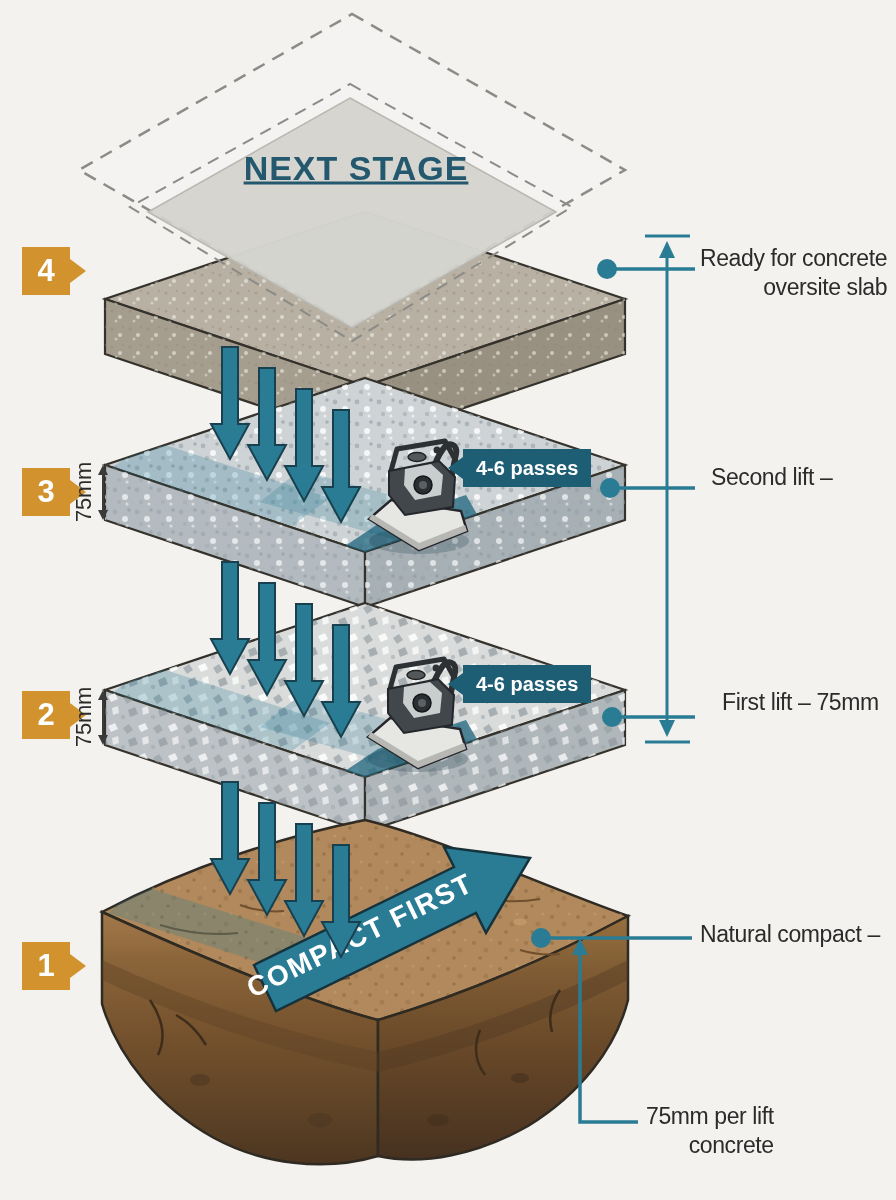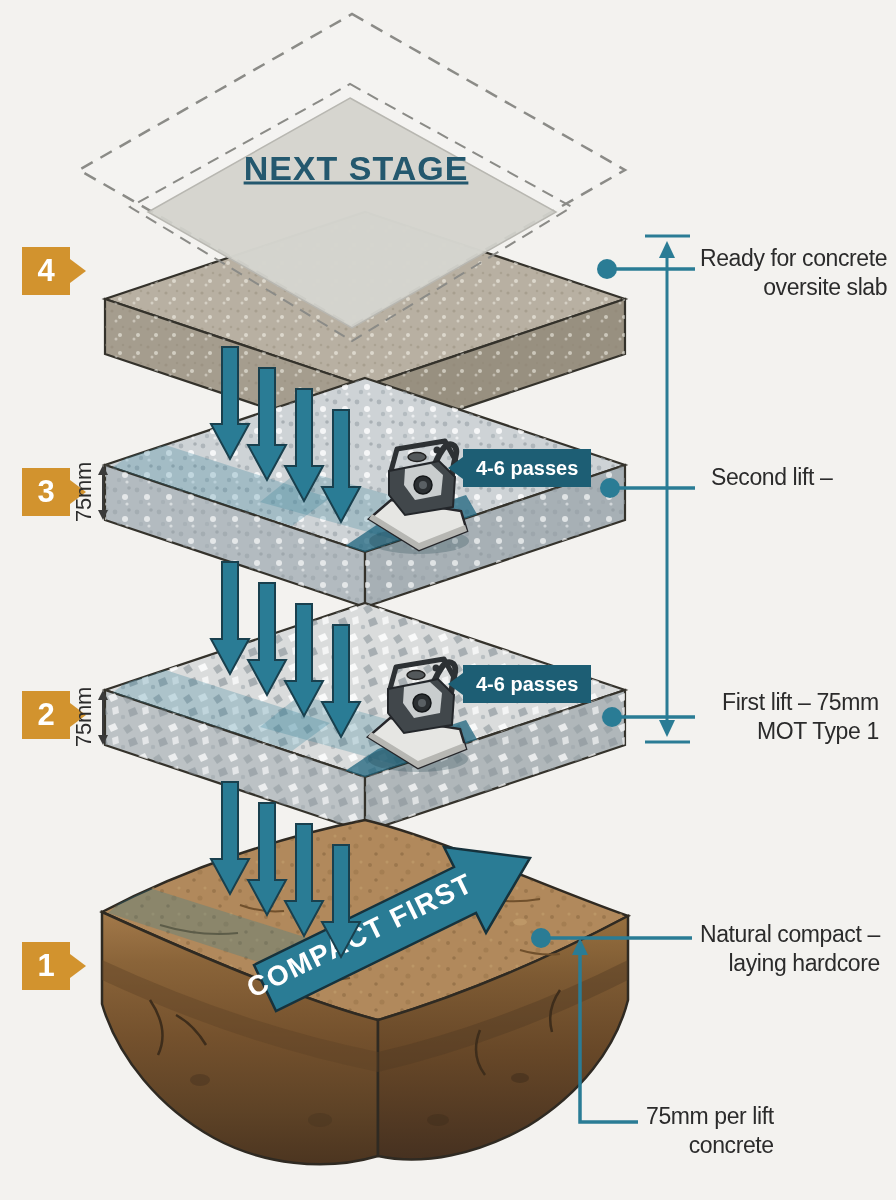--- a/index.html
+++ b/index.html
@@ -265,24 +265,22 @@
 
 <div class="lbl lbl-ready">
   <div>Ready for concrete</div>
   <div>oversite slab</div>
 </div>
 <div class="lbl lbl-second">
   <div>Second lift –</div>
 </div>
 <div class="lbl lbl-first">
   <div>First lift – 75mm</div>
-  <div>MOT Type 1</div>
 </div>
 <div class="lbl lbl-ground">
   <div>Natural compact –</div>
-  <div>laying hardcore</div>
 </div>
 <div class="lbl lbl-perlift">
   <div>75mm per lift</div>
   <div>concrete</div>
 </div>
 
 </div>
 
 </body></html>

